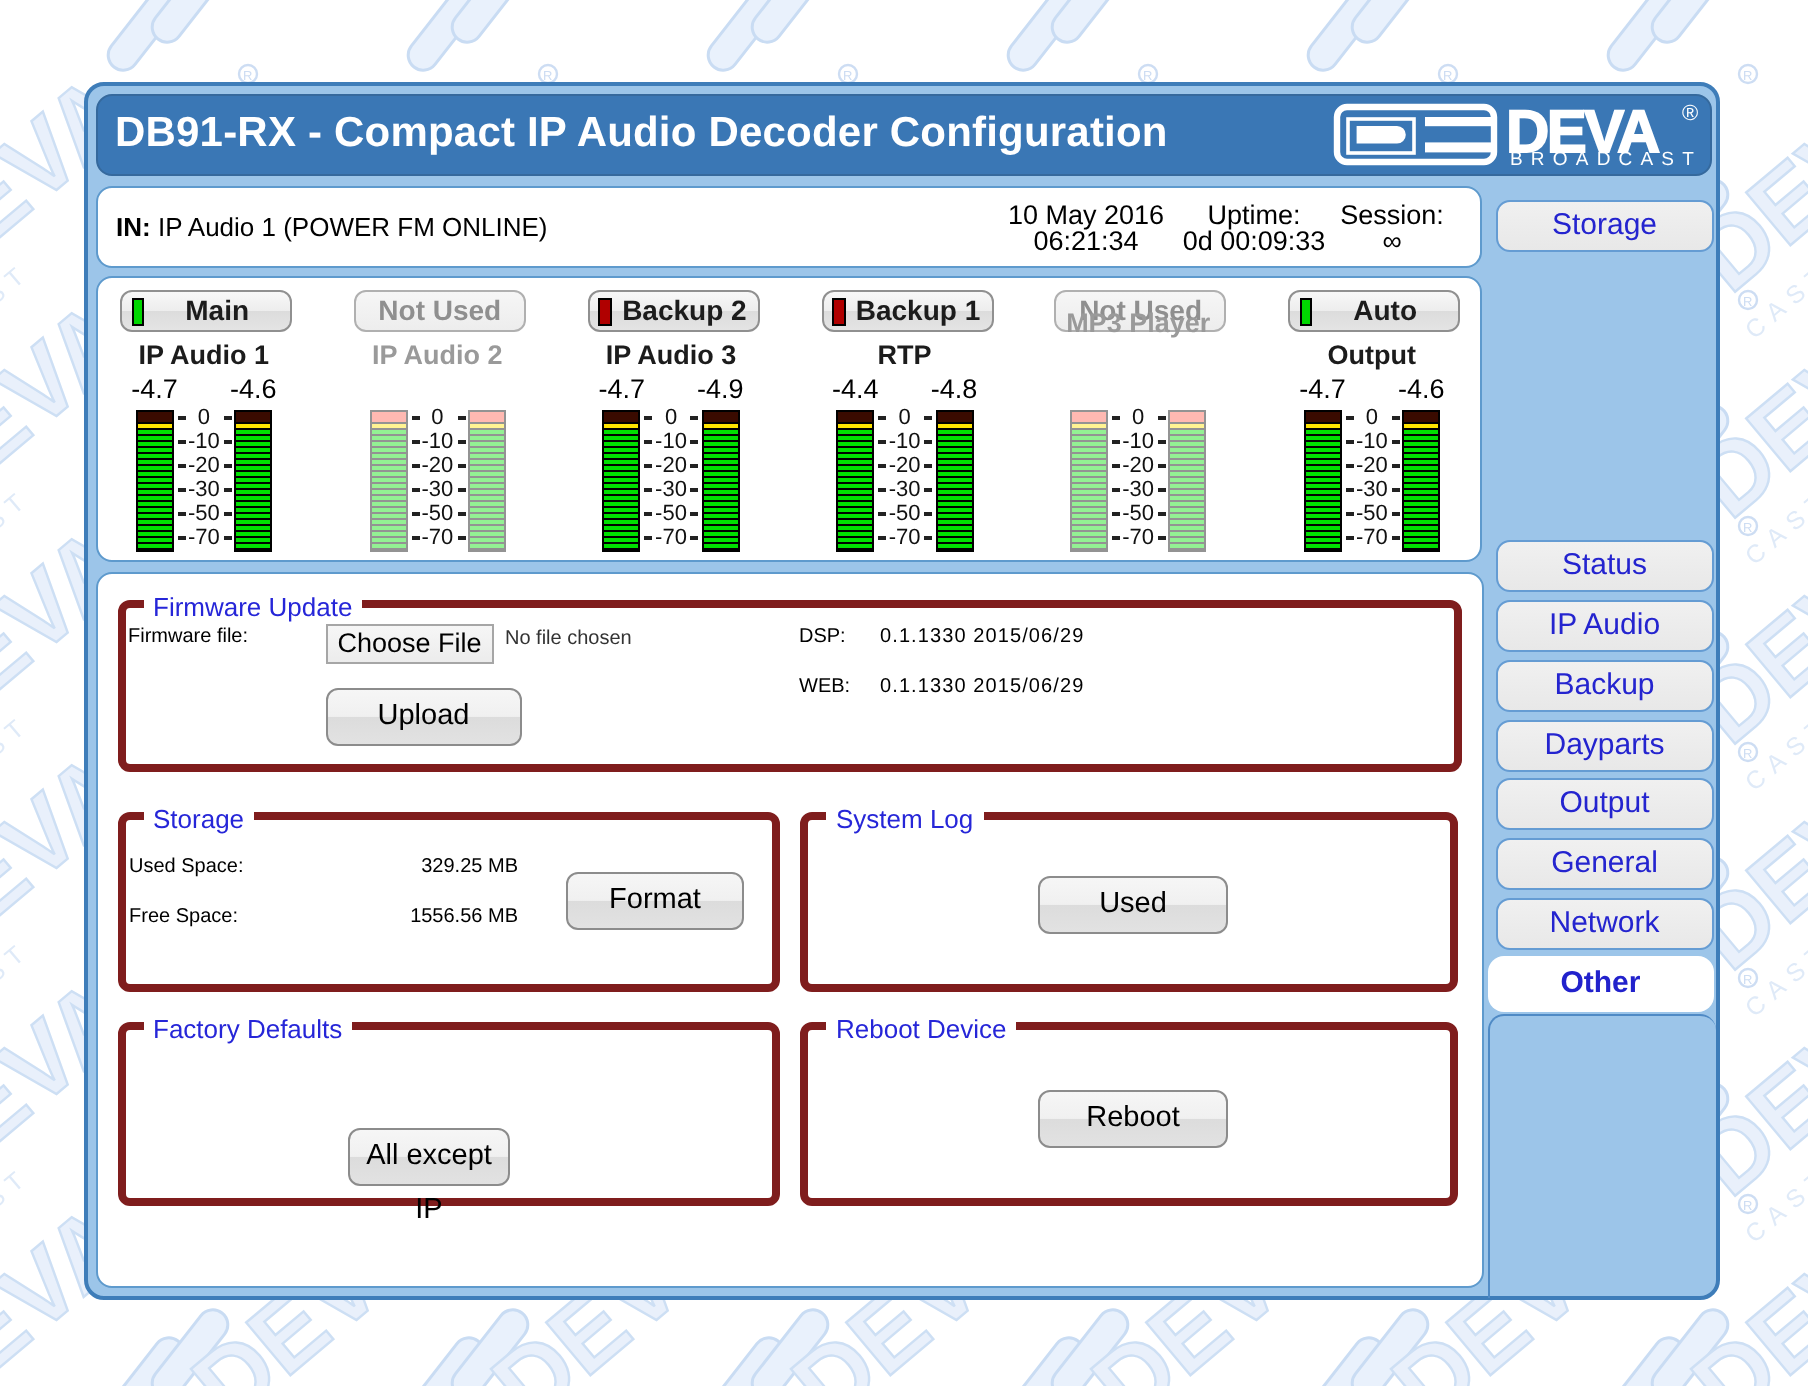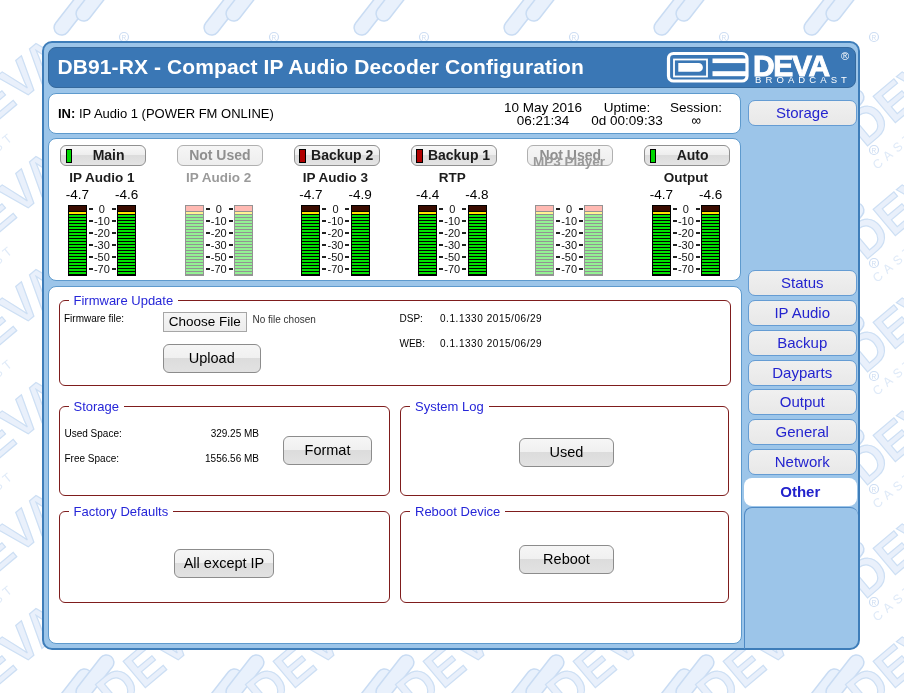--- a/index.html
+++ b/index.html
@@ -22,21 +22,21 @@
   background:linear-gradient(#f0f0f0,#e8e8e8); border:1px solid #659cd3; border-radius:7px;
   color:#2424cf; font-size:15px; text-align:center; line-height:24px; }
 .sbtn { position:absolute; left:748px; width:108.5px; height:26px;
   background:linear-gradient(#f0f0f0,#e8e8e8); border:1px solid #659cd3; border-radius:7px;
   color:#2424cf; font-size:15px; text-align:center; line-height:24.5px; }
 #othertab { position:absolute; left:743.5px; top:477.5px; width:113.5px; height:28px;
   background:#fff; border-radius:8px; color:#2222cc; font-size:15px; font-weight:bold;
   text-align:center; line-height:28px; }
 #filler { position:absolute; left:743.5px; top:506.5px; width:114.5px; height:142.5px;
   border:1px solid #4f8ac5; border-right:none; border-bottom:none; border-radius:8px 8px 0 0; }
-.fs { position:absolute; border:1px solid #7f1d1d; border-radius:6px;text-decoration:underline; }
+.fs { position:absolute; border:4px solid #7f1d1d; border-radius:6px;text-decoration:underline; }
 .fs .lg { position:absolute; left:9px; top:-8px; background:#fff; padding:0 5px;
   color:#2626d8; font-size:13px; line-height:16px; white-space:nowrap; }
 .gbtn { position:absolute; background:linear-gradient(#f6f6f6 0%,#f0f0f0 49%,#dcdcdc 50%,#e2e2e2 100%);
   border:1px solid #8c8c8c; border-radius:6px; color:#000; font-size:14.5px;
   text-align:center; }
 .lbl { position:absolute; font-size:10px; color:#000; white-space:nowrap; }
 .mbtn { position:absolute; height:21px; background:linear-gradient(#f8f8f8 0%,#ededed 49%,#dcdcdc 50%,#e4e4e4 100%);
   border:1px solid #909090; border-radius:6px; font-size:14px; font-weight:bold; }
 .led { position:absolute; left:4.5px; top:3px; width:6.5px; height:13.5px; border:1px solid #000; }
 .mbt { position:absolute; left:11px; right:0; top:0; bottom:0; text-align:center; line-height:19.5px; }
@@ -630,15 +630,15 @@
 <div class="lbl" style="left:440px;top:337.5px;letter-spacing:0.55px">0.1.1330 2015/06/29</div>
 
 <div class="lbl" style="left:64.5px;top:427.5px">Used Space:</div>
 <div class="lbl" style="left:190px;top:427.5px;width:69px;text-align:right">329.25 MB</div>
 <div class="lbl" style="left:64.5px;top:452.5px">Free Space:</div>
 <div class="lbl" style="left:183px;top:452.5px;width:76px;text-align:right">1556.56 MB</div>
 <div class="gbtn" style="left:283px;top:435.5px;width:89px;height:29px;line-height:27px">Format</div>
 
 <div class="gbtn" style="left:519px;top:438px;width:95px;height:29px;line-height:27px">Used</div>
 
-<div class="gbtn" style="left:174px;top:549px;width:100px;height:29px;line-height:27px">All except IP</div>
+<div class="gbtn" style="left:174px;top:564px;width:81px;height:29px;line-height:27px">All except IP</div>
 
 <div class="gbtn" style="left:519px;top:545px;width:95px;height:29px;line-height:27px">Reboot</div>
 
 </body></html>

